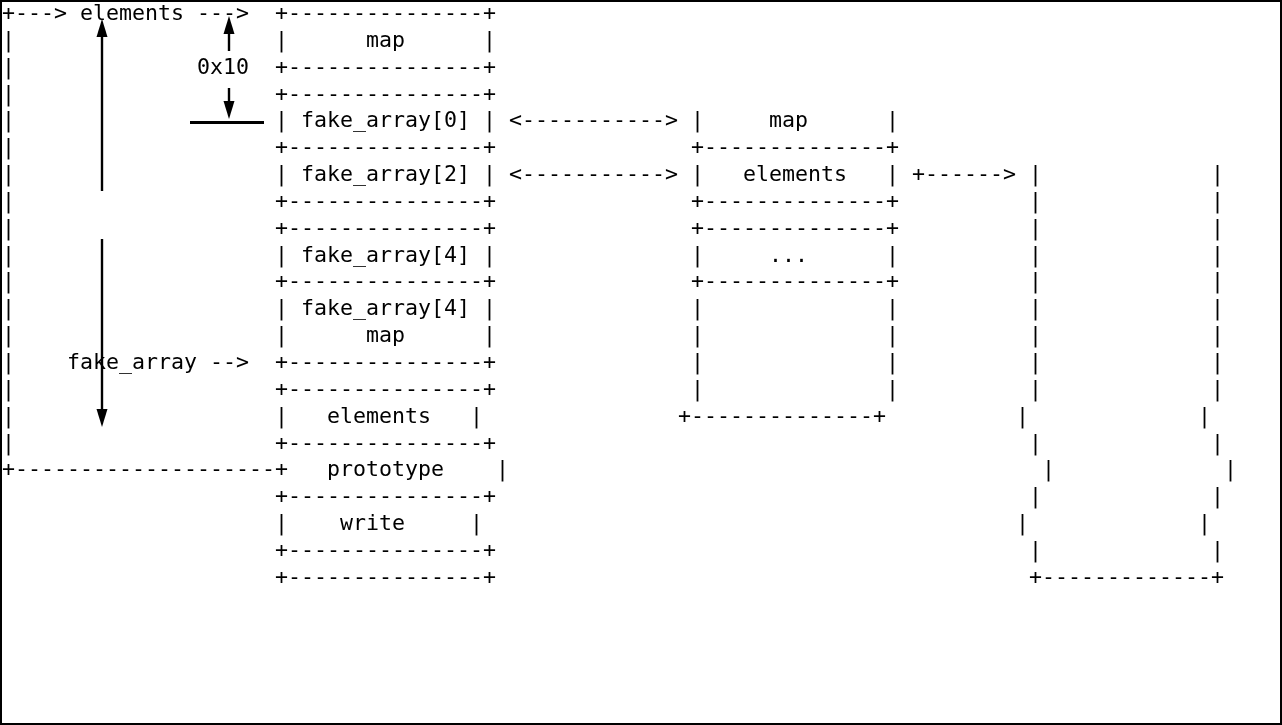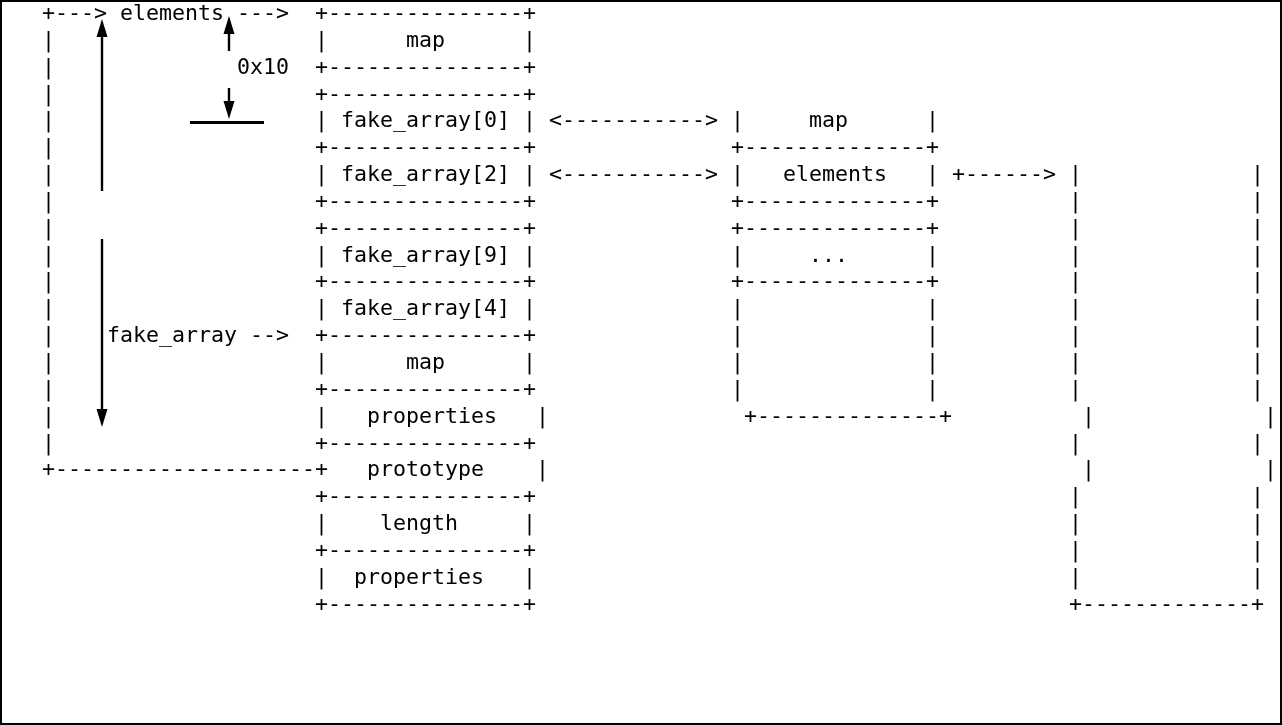--- a/index.html
+++ b/index.html
@@ -12,21 +12,20 @@
     overflow:hidden;
     font-family:"DejaVu Sans Mono","Liberation Mono",monospace;
   }
   .ascii {
     position:absolute;
     left:0px; top:-2px;
     color:#000000;
     font-size:21.6px;
     line-height:26.85px;
     font-weight:400;
-    padding-left:40px;
   }
   .ln { white-space:pre; height:26.85px; }
   .overlay {
     position:absolute;
     left:-2px; top:-2px;
     width:1282px; height:725px;
     pointer-events:none;
   }
   .overlay line { stroke:#000; }
   .overlay polygon { fill:#000; stroke:none; }
@@ -39,33 +38,32 @@
   <div class="ascii">
     <div class="ln">+---&gt; elements ---&gt;  +---------------+</div>
     <div class="ln">|                    |      map      |</div>
     <div class="ln">|              0x10  +---------------+</div>
     <div class="ln">|                    +---------------+</div>
     <div class="ln">|                    | fake_array[0] | &lt;-----------&gt; |     map      |</div>
     <div class="ln">|                    +---------------+               +--------------+</div>
     <div class="ln">|                    | fake_array[2] | &lt;-----------&gt; |   elements   | +------&gt; |             |</div>
     <div class="ln">|                    +---------------+               +--------------+          |             |</div>
     <div class="ln">|                    +---------------+               +--------------+          |             |</div>
-    <div class="ln">|                    | fake_array[9] |               |     ...      |          |             |</div>
+    <div class="ln">|                    | fake_array[4] |               |     ...      |          |             |</div>
     <div class="ln">|                    +---------------+               +--------------+          |             |</div>
     <div class="ln">|                    | fake_array[4] |               |              |          |             |</div>
+    <div class="ln">|                    |      map      |               |              |          |             |</div>
     <div class="ln">|    fake_array --&gt;  +---------------+               |              |          |             |</div>
-    <div class="ln">|                    |      map      |               |              |          |             |</div>
     <div class="ln">|                    +---------------+               |              |          |             |</div>
-    <div class="ln">|                    |   properties   |               +--------------+          |             |</div>
+    <div class="ln">|                    |   elements   |               +--------------+          |             |</div>
     <div class="ln">|                    +---------------+                                         |             |</div>
     <div class="ln">+--------------------+   prototype    |                                         |             |</div>
     <div class="ln">                     +---------------+                                         |             |</div>
-    <div class="ln">                     |    length     |                                         |             |</div>
+    <div class="ln">                     |    write     |                                         |             |</div>
     <div class="ln">                     +---------------+                                         |             |</div>
-    <div class="ln">                     |  properties   |                                         |             |</div>
     <div class="ln">                     +---------------+                                         +-------------+</div>
   </div>
 
   <svg class="overlay" width="1282" height="725" viewBox="0 0 1282 725" xmlns="http://www.w3.org/2000/svg">
 
     <g>
       <polygon points="102,19 96.5,37 107.5,37"></polygon>
       <line x1="102" y1="35" x2="102" y2="191" stroke-width="2.4"></line>
       <line x1="102" y1="239" x2="102" y2="411" stroke-width="2.4"></line>
       <polygon points="102,427 96.5,409 107.5,409"></polygon>

